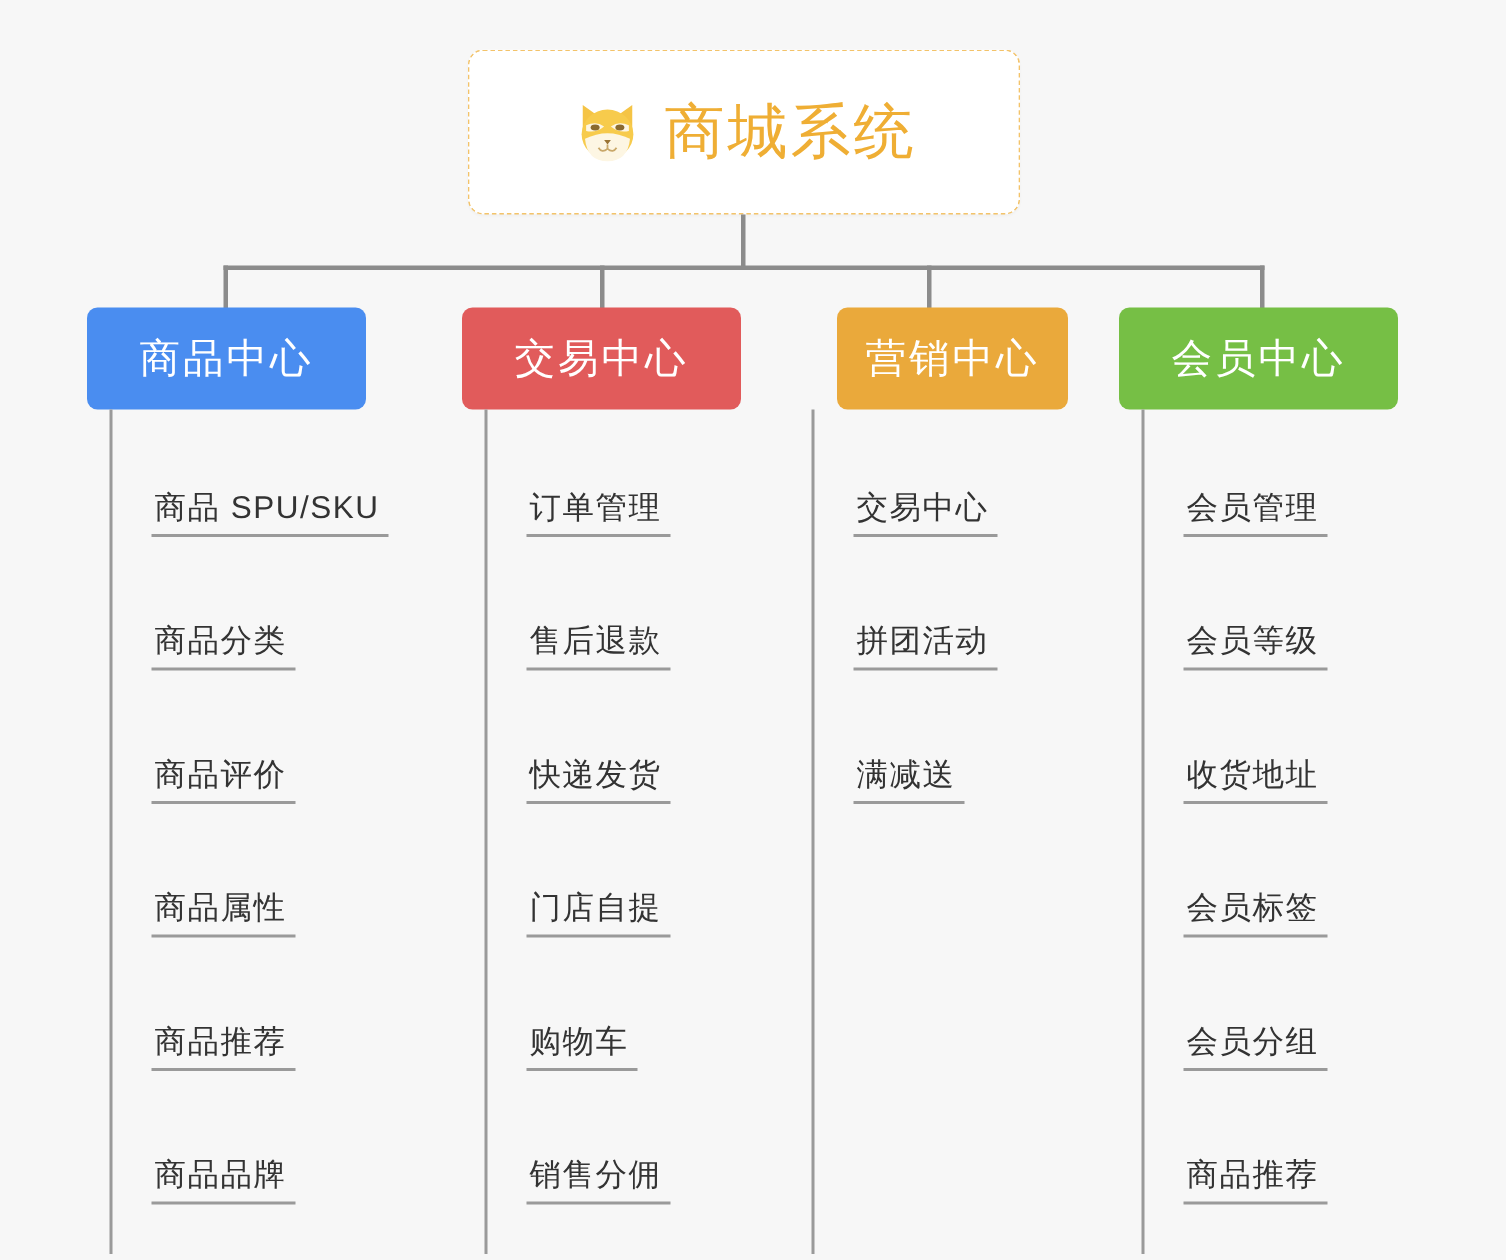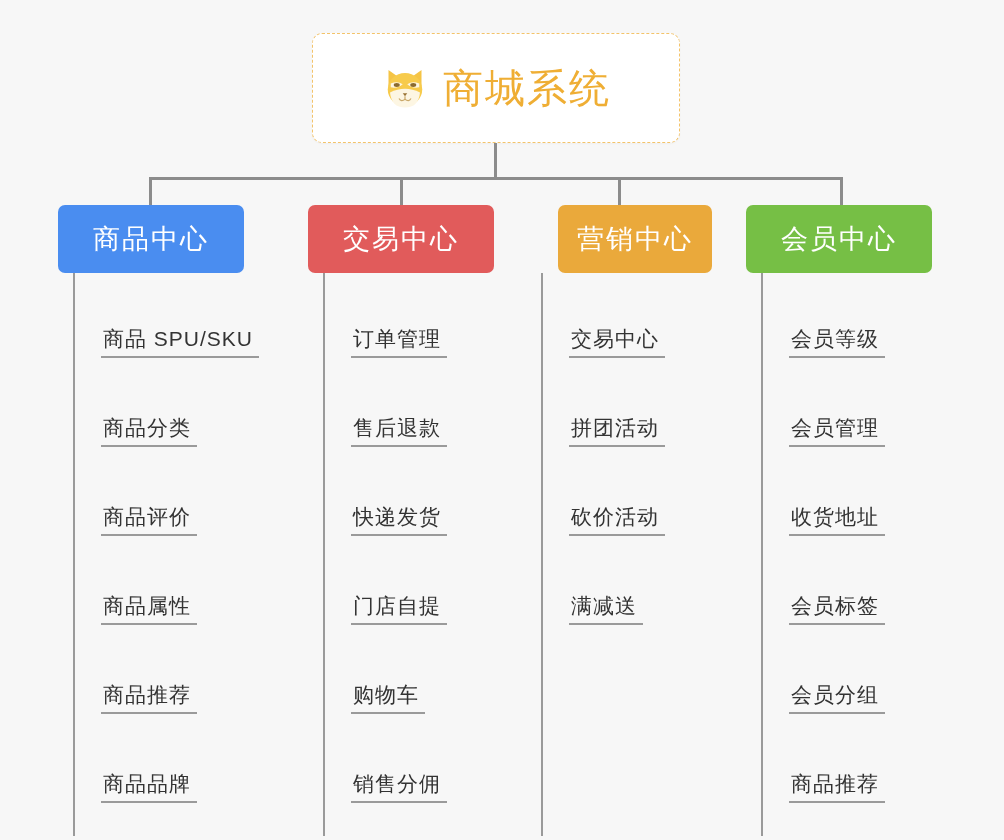--- a/index.html
+++ b/index.html
@@ -203,41 +203,38 @@
     </div>
     <div class="leaf-list">
       <div class="spine" style="height:563px;"></div>
       <div class="leaf">
           <span class="leaf-text">交易中心</span>
         </div>
       <div class="leaf">
           <span class="leaf-text">拼团活动</span>
         </div>
       <div class="leaf">
-          <span class="leaf-text">砍价活动</span>
-        </div>
-      <div class="leaf">
           <span class="leaf-text">满减送</span>
         </div>
     </div>
   </div>
 
   <div class="column" style="left:746px;">
     <div class="cat-box" style="background:#76bf45;">
       <span>会员中心</span>
     </div>
     <div class="leaf-list">
       <div class="spine" style="height:563px;"></div>
       <div class="leaf">
+          <span class="leaf-text">会员管理</span>
+        </div>
+      <div class="leaf">
           <span class="leaf-text">会员等级</span>
         </div>
       <div class="leaf">
-          <span class="leaf-text">会员管理</span>
-        </div>
-      <div class="leaf">
           <span class="leaf-text">收货地址</span>
         </div>
       <div class="leaf">
           <span class="leaf-text">会员标签</span>
         </div>
       <div class="leaf">
           <span class="leaf-text">会员分组</span>
         </div>
       <div class="leaf">
           <span class="leaf-text">商品推荐</span>

